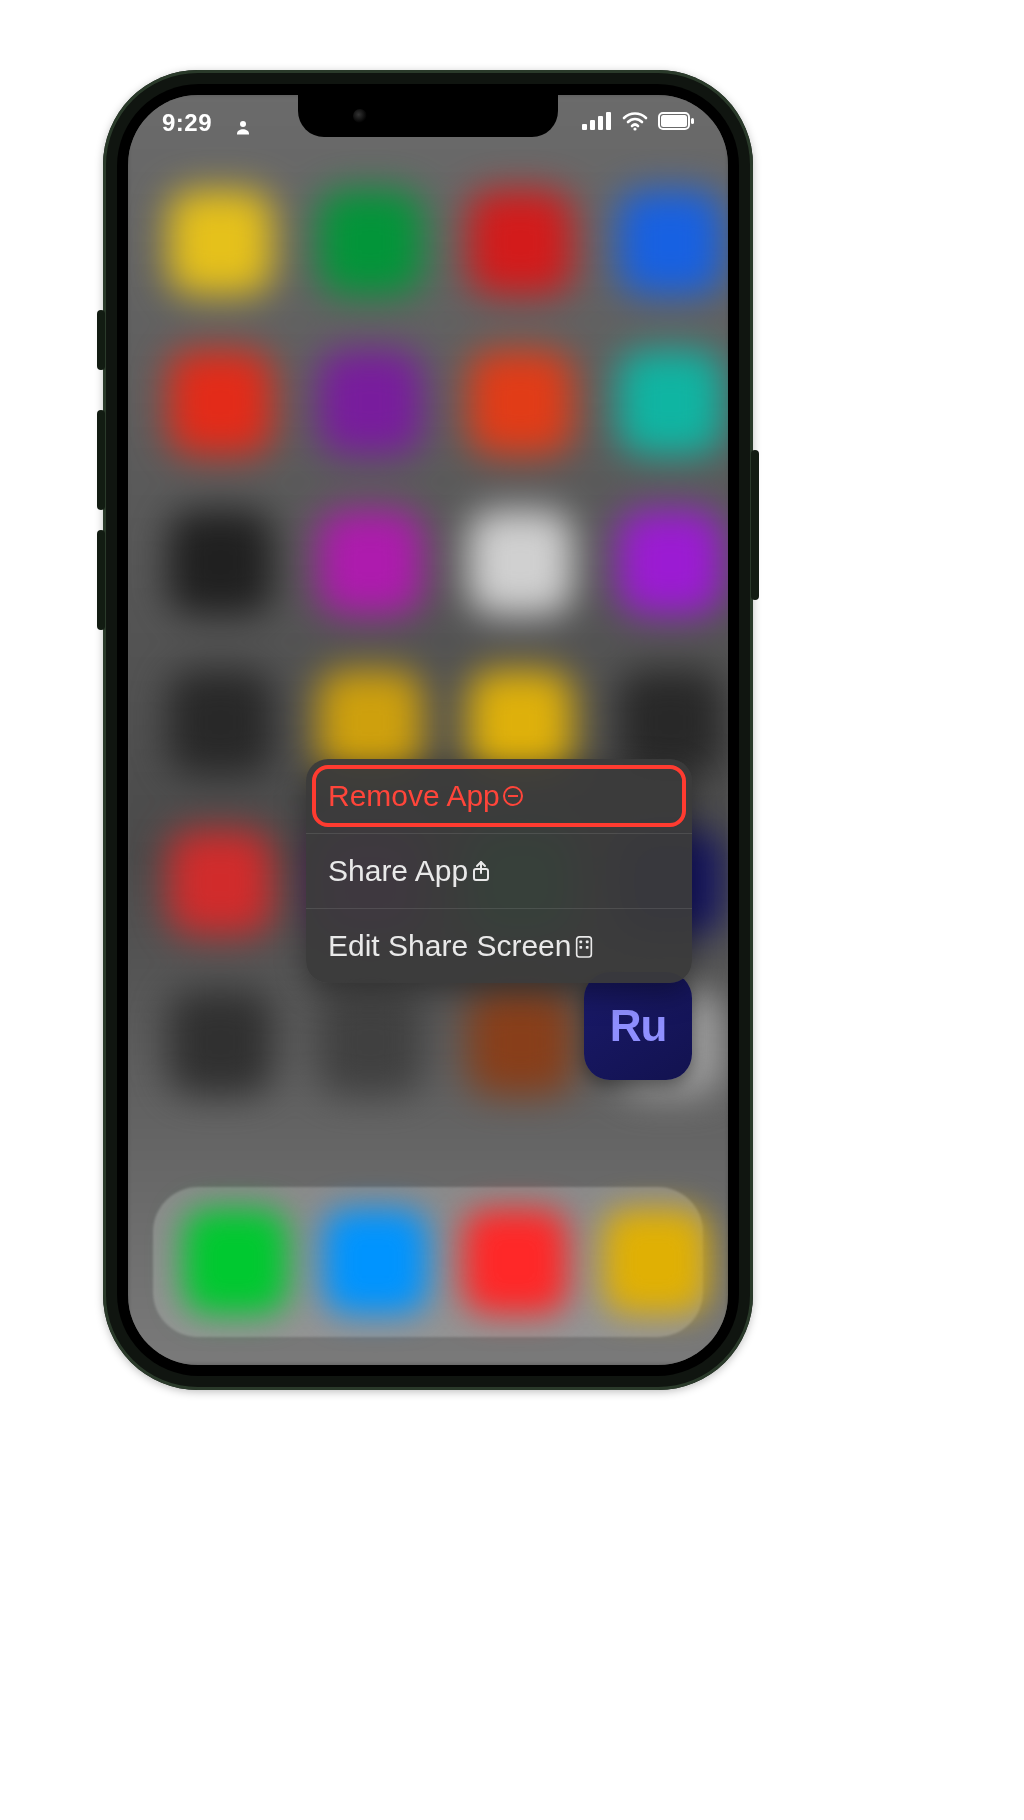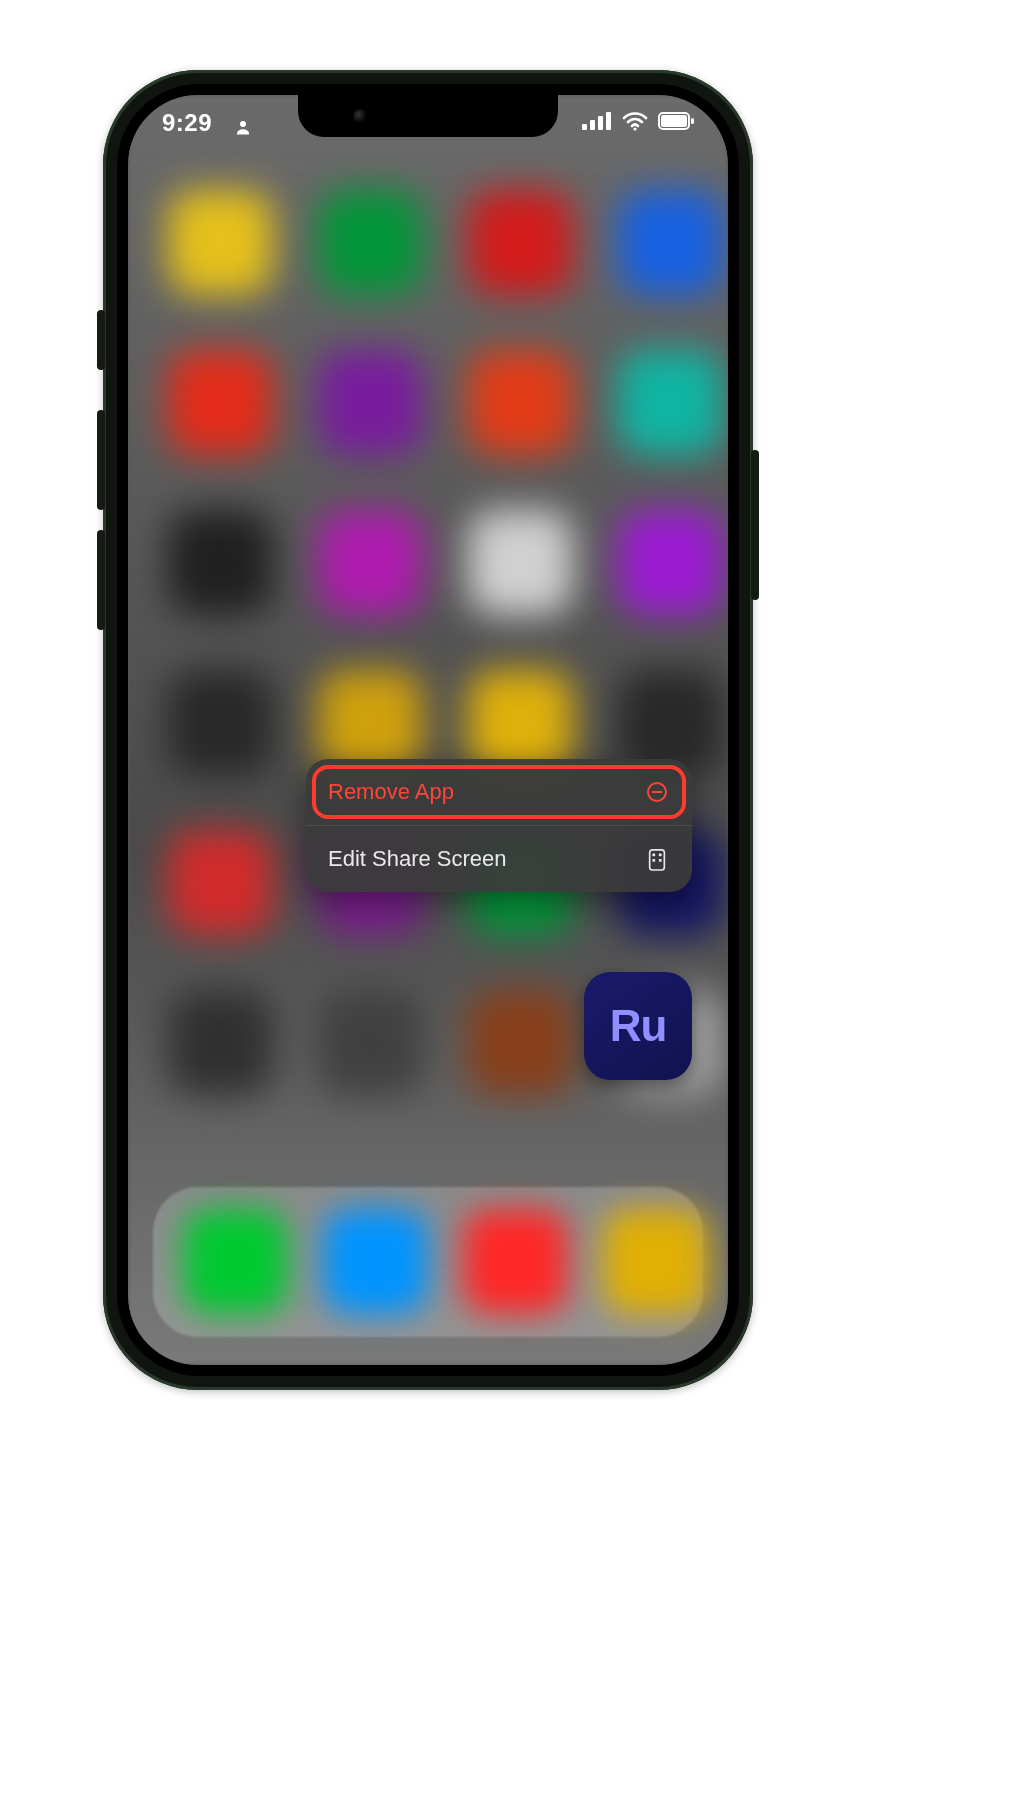--- a/index.html
+++ b/index.html
@@ -104,23 +104,23 @@
     left: 178px; top: 664px;
     width: 386px;
     background: rgba(58,58,58,0.94);
     border-radius: 22px;
     overflow: hidden;
     z-index: 35;
     box-shadow: 0 10px 30px rgba(0,0,0,0.4);
   }
   .ctx-item {
     position: relative;
-    display: flex; align-items: center; justify-content: space-between;
+    display: flex; align-items: center; justify-content: flex-start;
     padding: 20px 22px;
-    font-size: 22px;
+    font-size: 30px;
     color: #e9e9e9;
     font-weight: 400;
   }
   .ctx-item + .ctx-item { border-top: 1px solid rgba(255,255,255,0.10); }
   .ctx-item.destructive { color: #ff453a; }
   .ctx-highlight {
     position: absolute;
     inset: 6px;
     border: 4px solid #ff3b30;
     border-radius: 16px;
@@ -228,20 +228,30 @@
           <div class="ctx-highlight"></div>
           <span>Remove App</span>
           <span class="ctx-icon">
             <svg viewBox="0 0 24 24" width="24" height="24" fill="none" class="stroke-red" stroke-width="2">
               <circle cx="12" cy="12" r="9"></circle>
                 <line x1="7" y1="12" x2="17" y2="12"></line>
             </svg>
           </span>
         </div>
 
+        <div class="ctx-item">
+          <span>Share App</span>
+          <span class="ctx-icon">
+            <svg viewBox="0 0 24 24" width="24" height="24" fill="none" class="stroke-white" stroke-width="2" stroke-linecap="round" stroke-linejoin="round">
+              <path d="M12 3v11"></path>
+                <path d="M8 7l4-4 4 4"></path>
+              <rect x="5" y="10" width="14" height="11" rx="2"></rect>
+            </svg>
+          </span>
+        </div>
 
         <div class="ctx-item">
           <span>Edit Share Screen</span>
           <span class="ctx-icon">
             <svg viewBox="0 0 24 24" width="22" height="26" fill="none" class="stroke-white" stroke-width="1.8">
               <rect x="4" y="2" width="16" height="22" rx="3"></rect>
               <rect x="7" y="6" width="3" height="3" rx="0.7" fill="#e9e9e9" stroke="none"></rect>
               <rect x="14" y="6" width="3" height="3" rx="0.7" fill="#e9e9e9" stroke="none"></rect>
               <rect x="7" y="12" width="3" height="3" rx="0.7" fill="#e9e9e9" stroke="none"></rect>
               <rect x="14" y="12" width="3" height="3" rx="0.7" fill="#e9e9e9" stroke="none"></rect>

